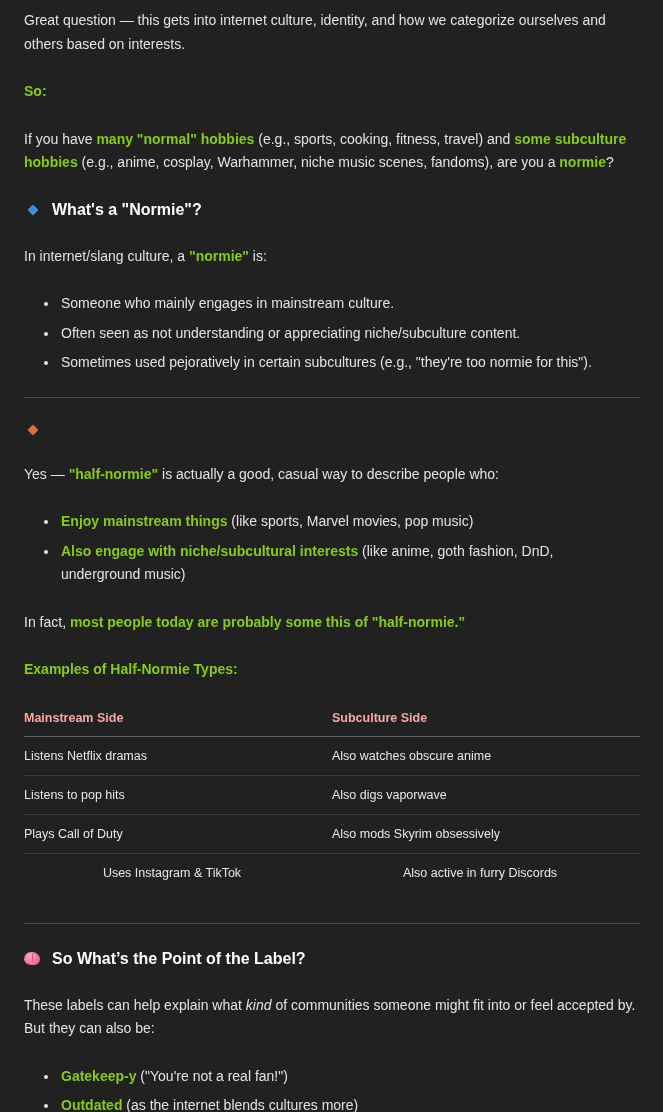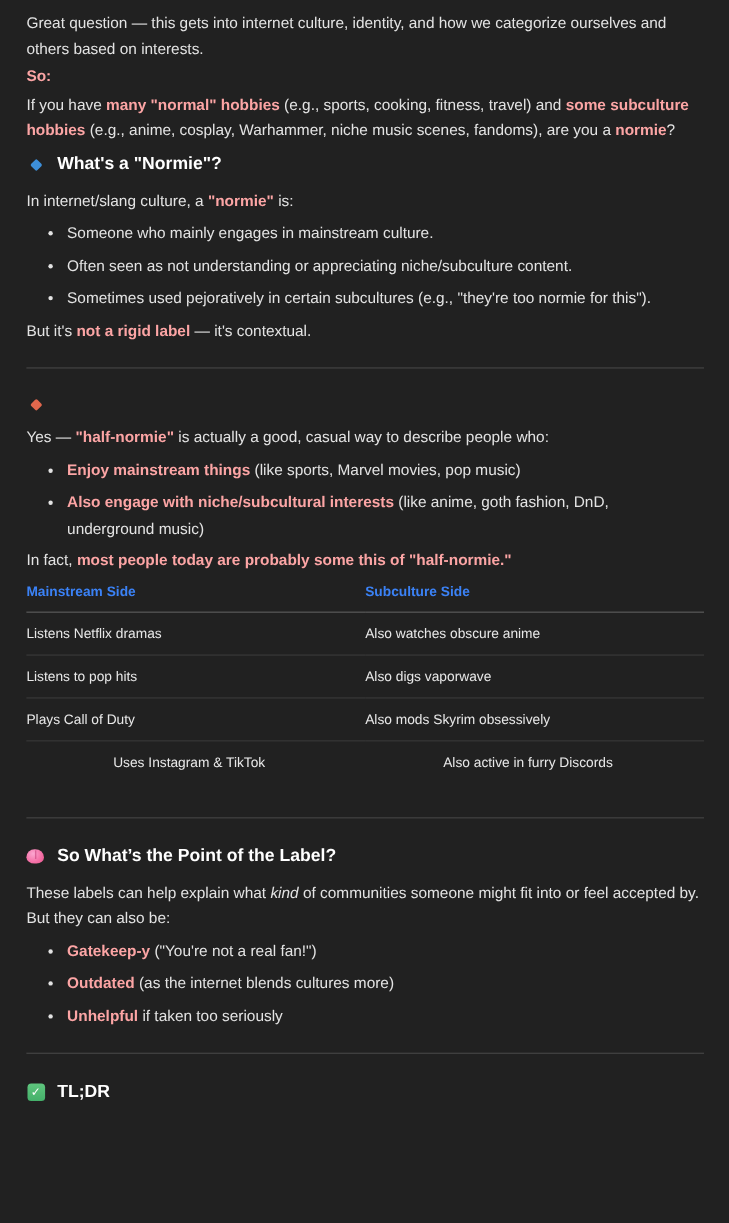--- a/index.html
+++ b/index.html
@@ -3,36 +3,36 @@
 <meta charset="utf-8">
 <style>
   html,body{margin:0;padding:0;}
   body{
     width:663px;height:1112px;overflow:hidden;box-sizing:border-box;
     background:#212121;color:#e3e3e3;
     font-family:"Liberation Sans","DejaVu Sans",sans-serif;
     font-size:14px;line-height:23.5px;
   }
   .msg{padding:9px 23px 20px 24px;}
-  p{margin:2px 0;}
+  p{margin:24px 0;}
   p:first-child{margin-top:0;}
-  b{font-weight:700;color:#fca5a5;text-align:center;}
+  b{font-weight:700;color:#84cc16;text-align:center;}
   .it{font-style:italic;}
   h3{
     font-size:16px;line-height:22px;font-weight:700;color:#ffffff;
     margin:8px 0 10px;display:flex;align-items:center;
   }
   hr{border:0;border-top:1px solid #474747;margin:22px 0 24px;}
   ul{margin:2px 0;padding-left:29px;}
   li{margin:6px;padding-left:2px;}
   
   .tbl-wrap{margin-top:4px;}
   table{width:100%;border-collapse:collapse;font-size:12.5px;line-height:16px;color:#e8e8e8;}
   th{
-    text-align:left;font-weight:700;font-size:12.5px;color:#3b82f6;
+    text-align:left;font-weight:700;font-size:12.5px;color:#fca5a5;
     padding:4px 12px 10px 0;border-bottom:1px solid #606060;width:50%;
   }
   td{padding:11px 12px 11px 0;border-bottom:1px solid #3a3a3a;}
   tbody tr:last-child td{border-bottom:none;padding-bottom:20px;text-align:center;}
   
   .glyph{display:inline-block;width:17px;height:17px;position:relative;flex:none;vertical-align:-3px;}
   h3 .glyph{margin-right:11px;}
   [data-glyph="small-blue-diamond"]::before{
     content:"";position:absolute;left:4.5px;top:4.5px;width:8px;height:8px;
     background:#3d8fd9;border-radius:1.5px;transform:rotate(45deg);
@@ -71,34 +71,34 @@
   <h3>
     <span class="glyph" data-glyph="small-blue-diamond"></span>
     <span>What's a "Normie"?</span>
   </h3>
   <p>In internet/slang culture, a <b>"normie"</b> is:</p>
   <ul>
     <li>Someone who mainly engages in mainstream culture.</li>
     <li>Often seen as not understanding or appreciating niche/subculture content.</li>
     <li>Sometimes used pejoratively in certain subcultures (e.g., "they're too normie for this").</li>
   </ul>
-  <p>But it's <b>not a rigid label</b> — it's contextual.</p>
 
   <hr>
 
   <h3>
     <span class="glyph" data-glyph="small-orange-diamond"></span>
   </h3>
   <p>Yes — <b>"half-normie"</b> is actually a good, casual way to describe people who:</p>
   <ul>
     <li><b>Enjoy mainstream things</b> (like sports, Marvel movies, pop music)</li>
     <li><b>Also engage with niche/subcultural interests</b> (like anime, goth fashion, DnD, underground music)</li>
   </ul>
   <p>In fact, <b>most people today are probably some this of "half-normie."</b></p>
 
+  <p><b>Examples of Half-Normie Types:</b></p>
   <div class="tbl-wrap">
     <table>
       <thead>
         <tr>
           <th>Mainstream Side</th>
           <th>Subculture Side</th>
         </tr>
       </thead>
       <tbody>
         <tr>

